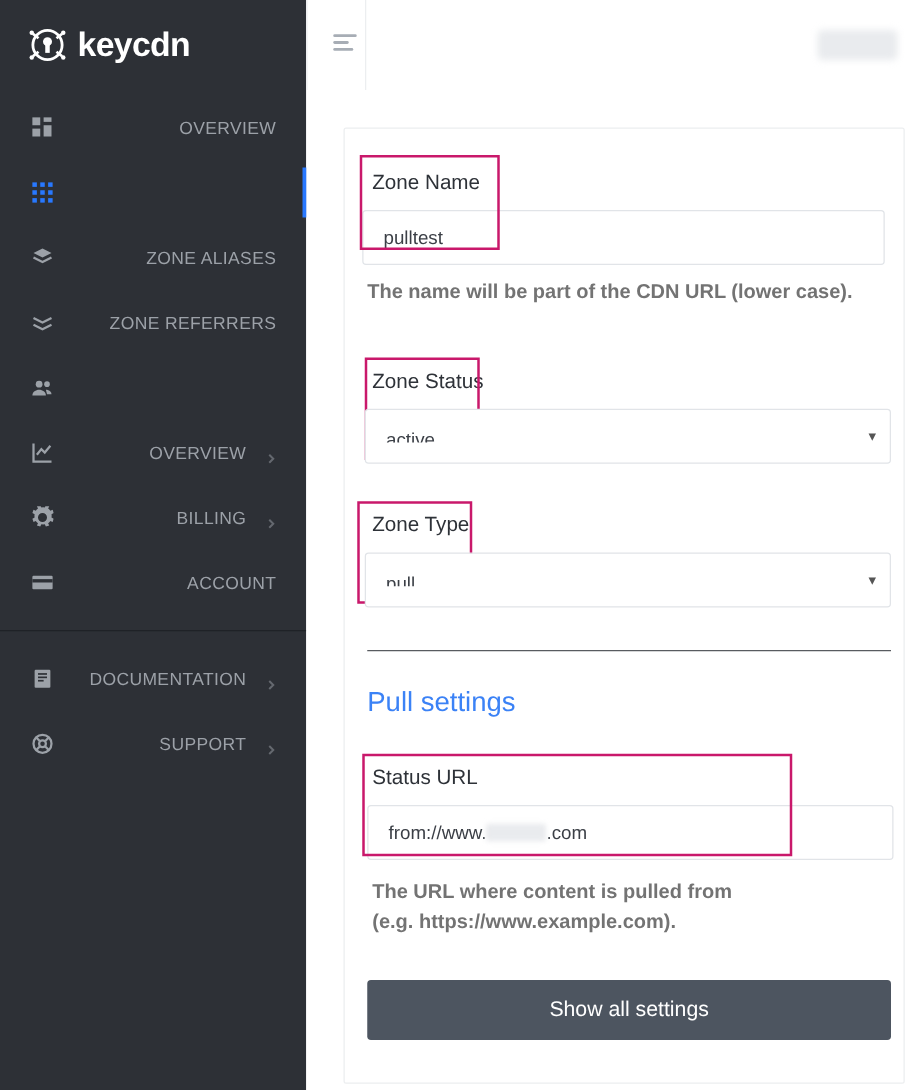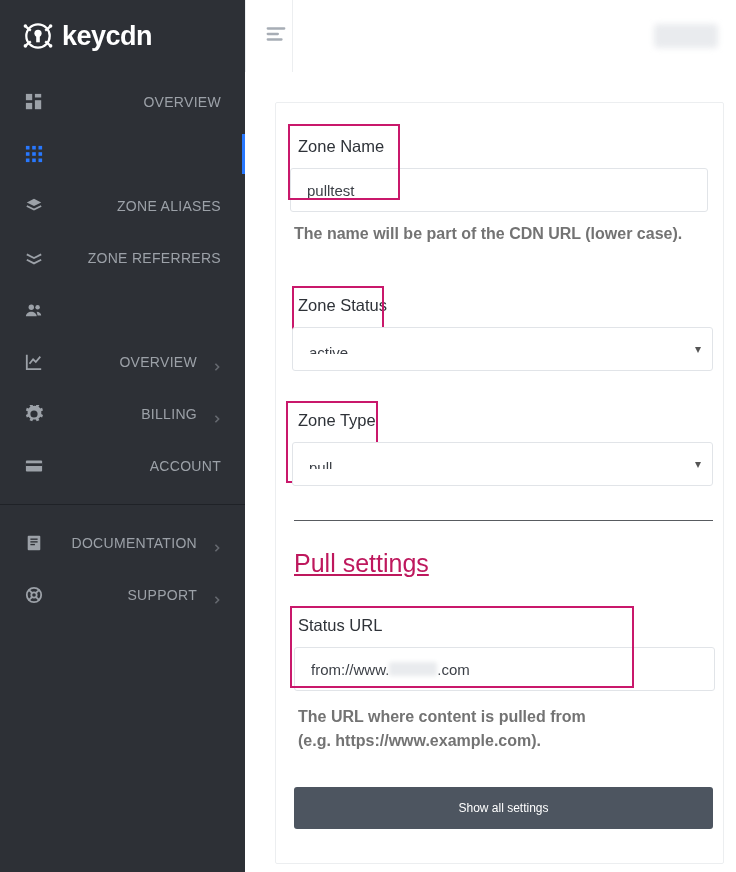--- a/index.html
+++ b/index.html
@@ -24,23 +24,23 @@
 .topbar-spacer { width: 40px; height: 72px; border-right: 1px solid #eceef0; display:flex; align-items:center; justify-content:center; margin-left:-18px; padding-left:30px; padding-right:16px;}
 .menu-toggle { color: #a7adb5; }
 .topbar-right { margin-left: auto; }
 .blur-pill { width: 64px; height: 24px; border-radius: 4px; background: #e9ebee; filter: blur(3px); }
 .content { padding: 30px 12px 30px 30px; overflow-y: auto; }
 .card { border: 1px solid #eceef0; border-radius: 2px; padding: 24px 0 34px 0; }
 .input, .select { width: 100%; height: 44px; border: 1px solid #e1e4e8; border-radius: 3px; padding: 16px 16px; font-size: 15px; color: #3b3f46; background: #fff; font-family: inherit; appearance: none; }
 .select-wrap { position: relative; }
 .select-caret { position: absolute; right: 12px; top: 50%; transform: translateY(-50%); pointer-events: none; color: #555; font-size: 12px; }
 .hint { font-size: 16px; color: #737373; margin-top: 10px; line-height: 1.5; font-weight: bold; }
-.section-title { font-size: 25px; color: #be185d; font-weight: 500; margin: 0 0 28px 0; text-decoration: underline; }
+.section-title { font-size: 22px; color: #3b82f6; font-weight: 500; margin: 0 0 28px 0; }
 .hr { height: 1px; background: #2e3238; opacity: 0.8; margin: 0 0 28px 0; }
-.btn-show { background: #4d5560; color: #fff; border: none; width: 100%; padding: 14px 0; font-size: 12px; border-radius: 3px; cursor: pointer; }
+.btn-show { background: #4d5560; color: #fff; border: none; width: 100%; padding: 14px 0; font-size: 17px; border-radius: 3px; cursor: pointer; }
 
 .group-a .hl { position: absolute; left: 0; top: -3px; width: 112px; height: 76px; border: 2px solid #c9186b; pointer-events: none; }
 .group-b .hl { position: absolute; left: 2px; top: 0px; width: 92px; height: 82px; border: 2px solid #c9186b; pointer-events: none; }
 .group-c .hl { position: absolute; left: 0; top: 0px; width: 92px; height: 82px; border: 2px solid #c9186b; pointer-events: none; }
 .group-d .hl { position: absolute; left: 0; top: 0px; width: 344px; height: 82px; border: 2px solid #c9186b; pointer-events: none; }
 .lbl { font-size: 16.5px; color: #2e3238; font-weight: 500; padding: 0 0 12px 8px; display:block; }
 .grp { position: relative; padding-top: 10px; padding-left: 2px; }
 .origin-blur { display:inline-block; width:48px; height:14px; background:#e9ebee; filter:blur(2px); vertical-align:middle; border-radius:2px;}
 </style>
 </head>

